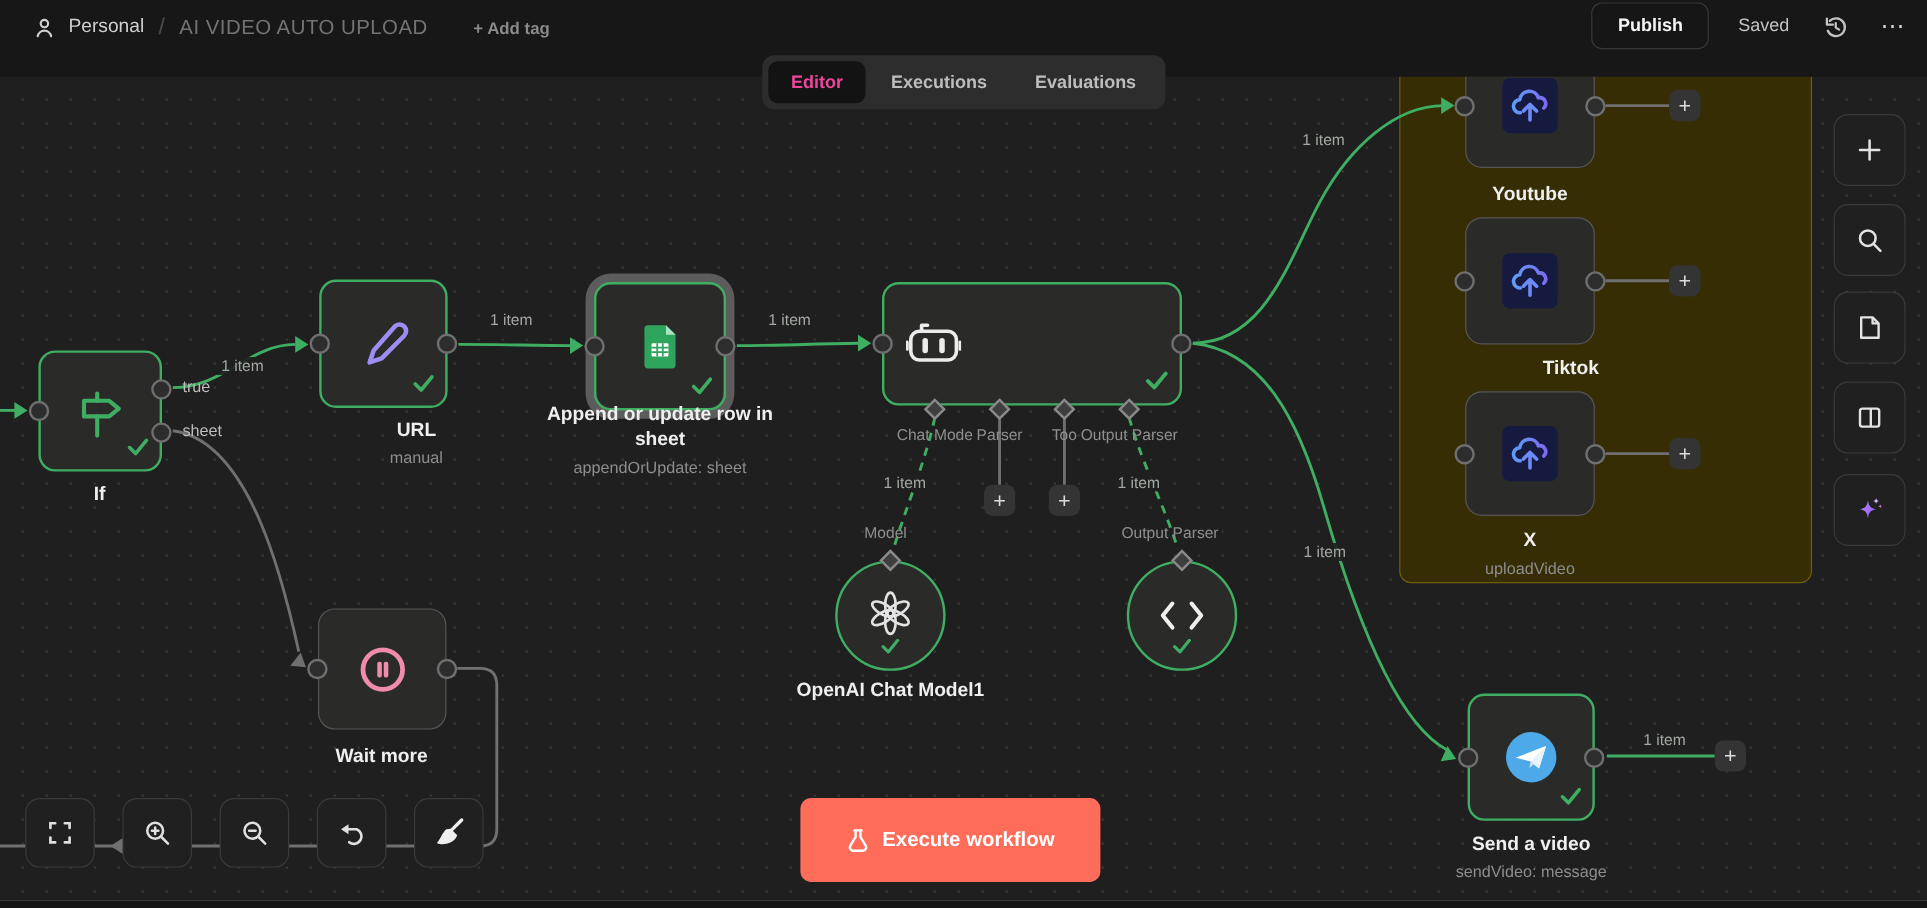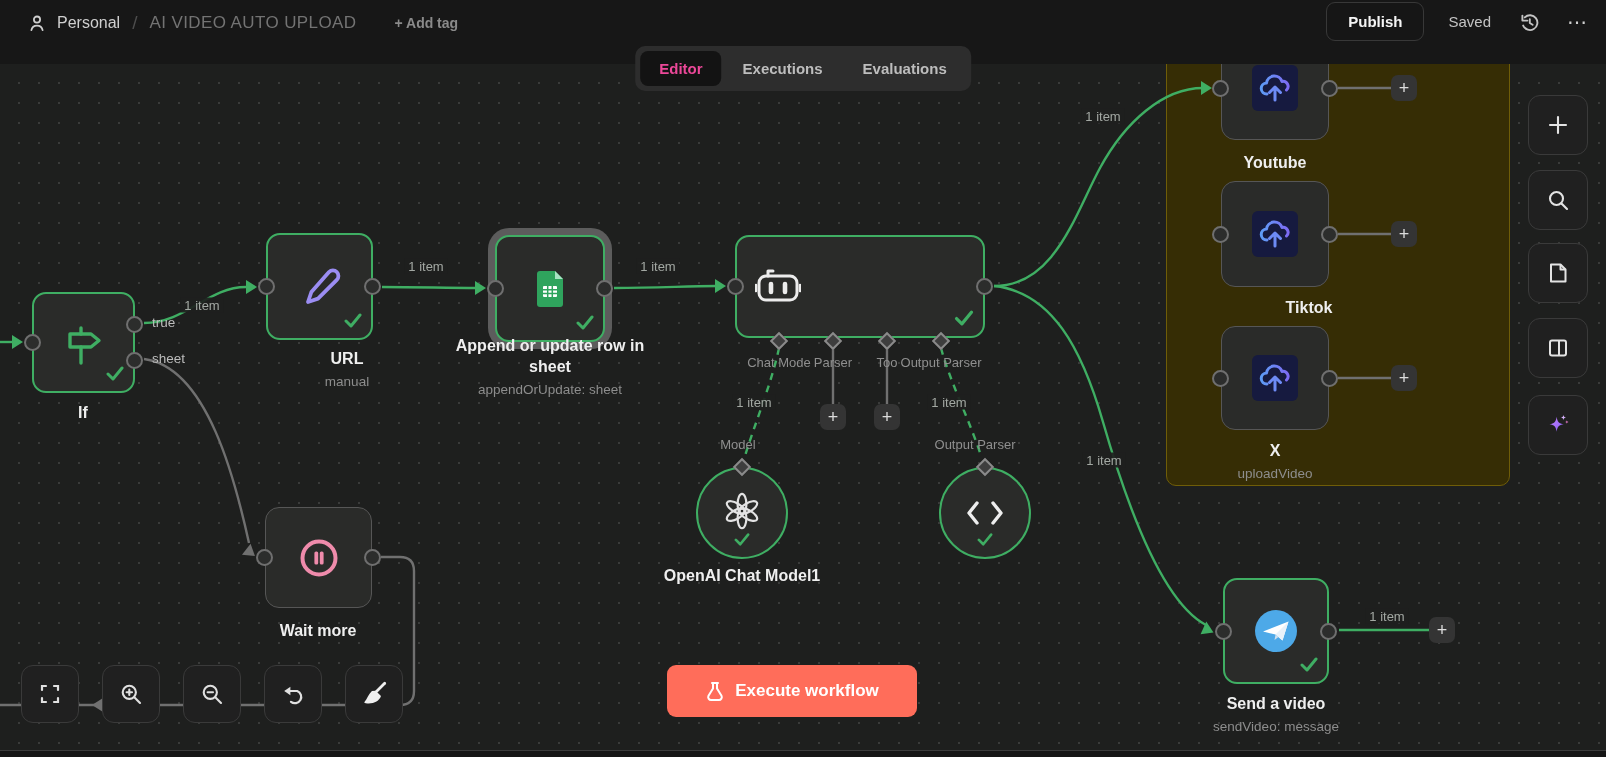--- a/index.html
+++ b/index.html
@@ -50,21 +50,21 @@
   .nlabel .s { font-size:13.5px; color:#8d8d8d; margin-top:4px; }
   .elabel { position:absolute; transform:translate(-50%,-50%); font-size:13px; color:#a3a8a3; background:rgba(30,31,30,0.92); padding:0 4px; z-index:2; white-space:nowrap; }
   .plabel { position:absolute; transform:translate(-50%,-50%); font-size:13px; color:#8f8f8f; z-index:2; white-space:nowrap; }
   .branchlabel { position:absolute; font-size:13.5px; color:#bdbdbd; z-index:2; }
 
   .plusend { position:absolute; width:26px; height:26px; border-radius:7px; background:#343434; color:#dcdcdc; font-size:18px; line-height:1; display:flex; align-items:center; justify-content:center; z-index:3; cursor:pointer; }
 
   .upicon { width:46px; height:46px; background:#161a3f; border-radius:6px; display:flex; align-items:center; justify-content:center; }
 
   .ctrl { position:absolute; width:58px; height:58px; background:#202020; border:1px solid #3a3a3a; border-radius:12px; display:flex; align-items:center; justify-content:center; z-index:5; cursor:pointer; }
-  .exec { position:absolute; left:667px; top:601px; width:250px; height:52px; background:#ff6d5a; border:none; border-radius:9px; display:flex; align-items:center; justify-content:center; gap:10px; color:#ffffff; font-size:17px; font-weight:700; z-index:5; cursor:pointer; }
+  .exec { position:absolute; left:667px; top:601px; width:250px; height:70px; background:#ff6d5a; border:none; border-radius:9px; display:flex; align-items:center; justify-content:center; gap:10px; color:#ffffff; font-size:17px; font-weight:700; z-index:5; cursor:pointer; }
 
   .bottom-line { position:absolute; left:0; top:750px; width:100%; height:1px; background:#3c3c3c; z-index:25; }
   .bottom-band { position:absolute; left:0; top:751px; width:100%; height:6px; background:#161616; z-index:25; }
 </style>
 </head>
 <body>
 
 <div class="app">
 
   <div class="topbar">

